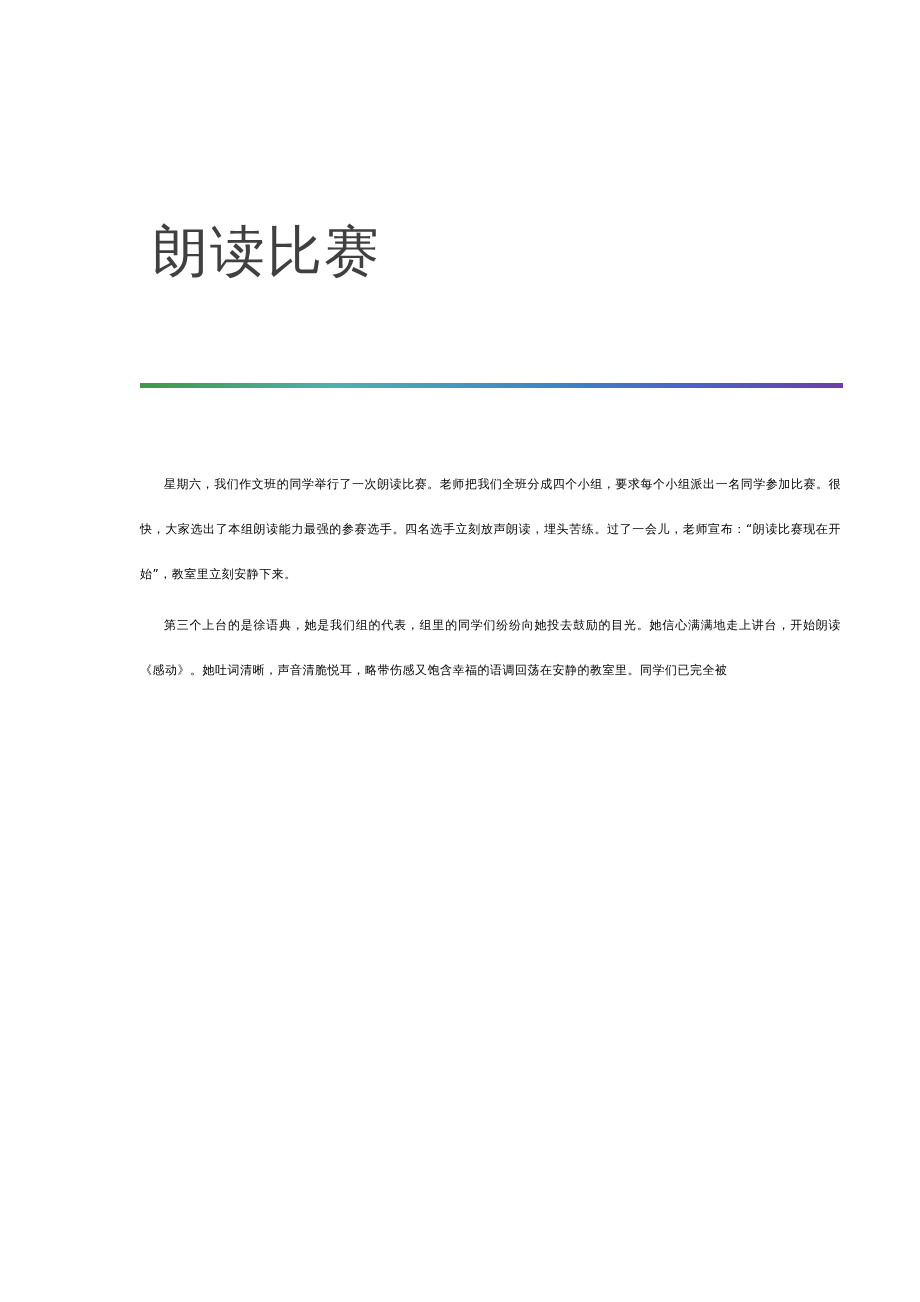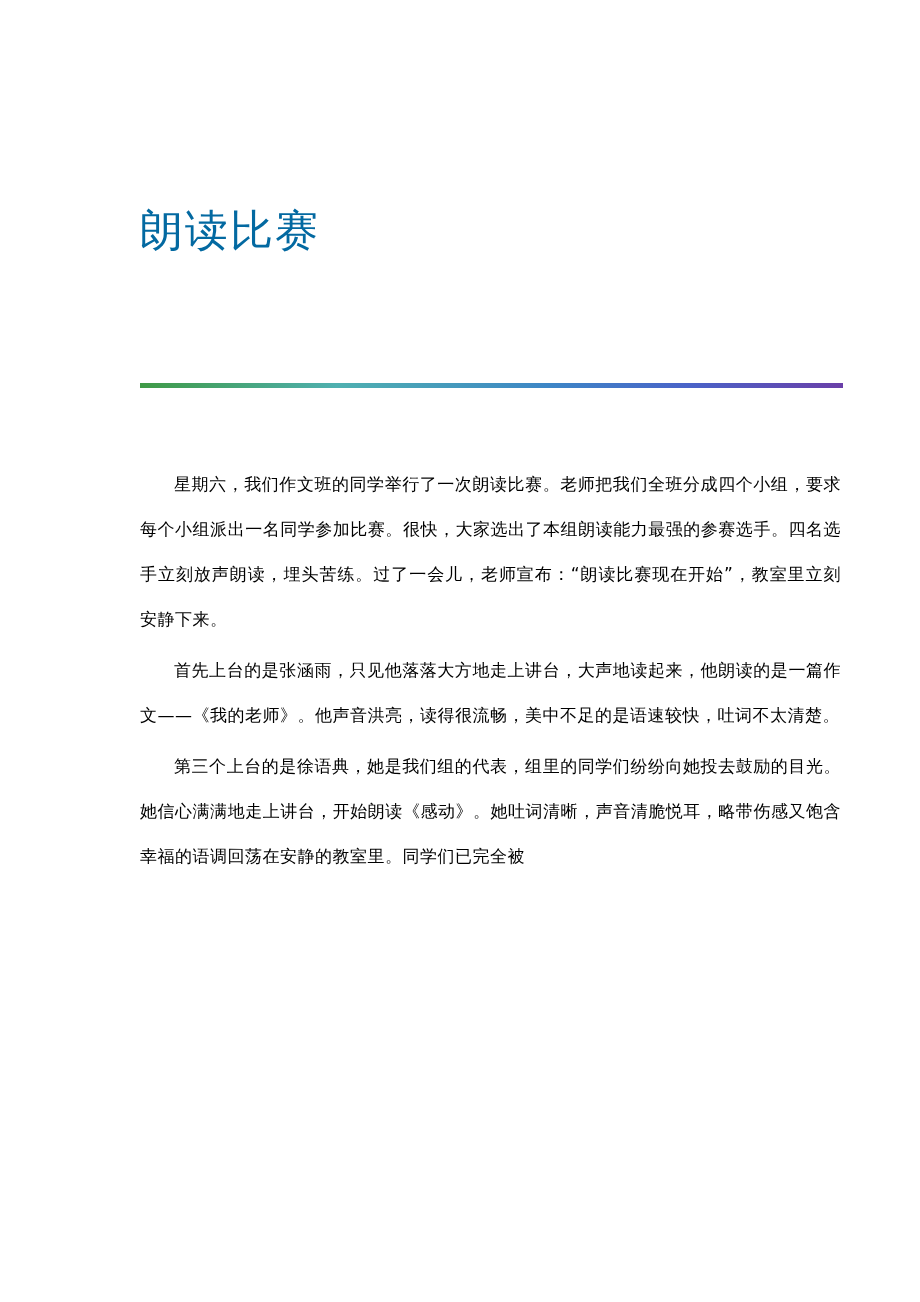--- a/index.html
+++ b/index.html
@@ -19,62 +19,61 @@
     width: 920px;
     height: 1302px;
     background: #ffffff;
     box-sizing: border-box;
   }
   .doc-title {
     position: absolute;
     left: 140px;
     top: 205px;
     width: 700px;
-    font-size: 43px;
+    font-size: 55px;
     line-height: 1.2;
     letter-spacing: 2px;
     font-weight: normal;
-    color: #0369a1;
-    margin: 0;
+    color: #404040;
+    margin: 13px;
     font-family: "DejaVu Sans", "Liberation Sans", sans-serif;
   }
   .divider {
     position: absolute;
     left: 140px;
     top: 383px;
     width: 703px;
     height: 5px;
     background: linear-gradient(to right, #3f9a45 0%, #4fb0b0 28%, #3d86c6 58%, #4a63c8 78%, #6a3fa8 100%);
   }
   .body-text {
     position: absolute;
     left: 140px;
     top: 462px;
     width: 705px;
   }
   .para {
     margin: 0 4px 6px 0;
-    font-size: 17px;
+    font-size: 12px;
     line-height: 45px;
     text-align: justify;
     text-justify: inter-ideograph;
     text-indent: 2em;
     color: #000000;
     letter-spacing: 0.5px;
     font-family: "DejaVu Sans", "Liberation Sans", sans-serif;
   }
 </style>
 </head>
 <body>
 
 <div class="page">
 
   <h1 class="doc-title">朗读比赛</h1>
 
   <div class="divider"></div>
 
   <div class="body-text">
     <p class="para">星期六，我们作文班的同学举行了一次朗读比赛。老师把我们全班分成四个小组，要求每个小组派出一名同学参加比赛。很快，大家选出了本组朗读能力最强的参赛选手。四名选手立刻放声朗读，埋头苦练。过了一会儿，老师宣布：“朗读比赛现在开始”，教室里立刻安静下来。</p>
-    <p class="para">首先上台的是张涵雨，只见他落落大方地走上讲台，大声地读起来，他朗读的是一篇作文——《我的老师》。他声音洪亮，读得很流畅，美中不足的是语速较快，吐词不太清楚。</p>
     <p class="para">第三个上台的是徐语典，她是我们组的代表，组里的同学们纷纷向她投去鼓励的目光。她信心满满地走上讲台，开始朗读《感动》。她吐词清晰，声音清脆悦耳，略带伤感又饱含幸福的语调回荡在安静的教室里。同学们已完全被</p>
   </div>
 
 </div>
 
 </body></html>

